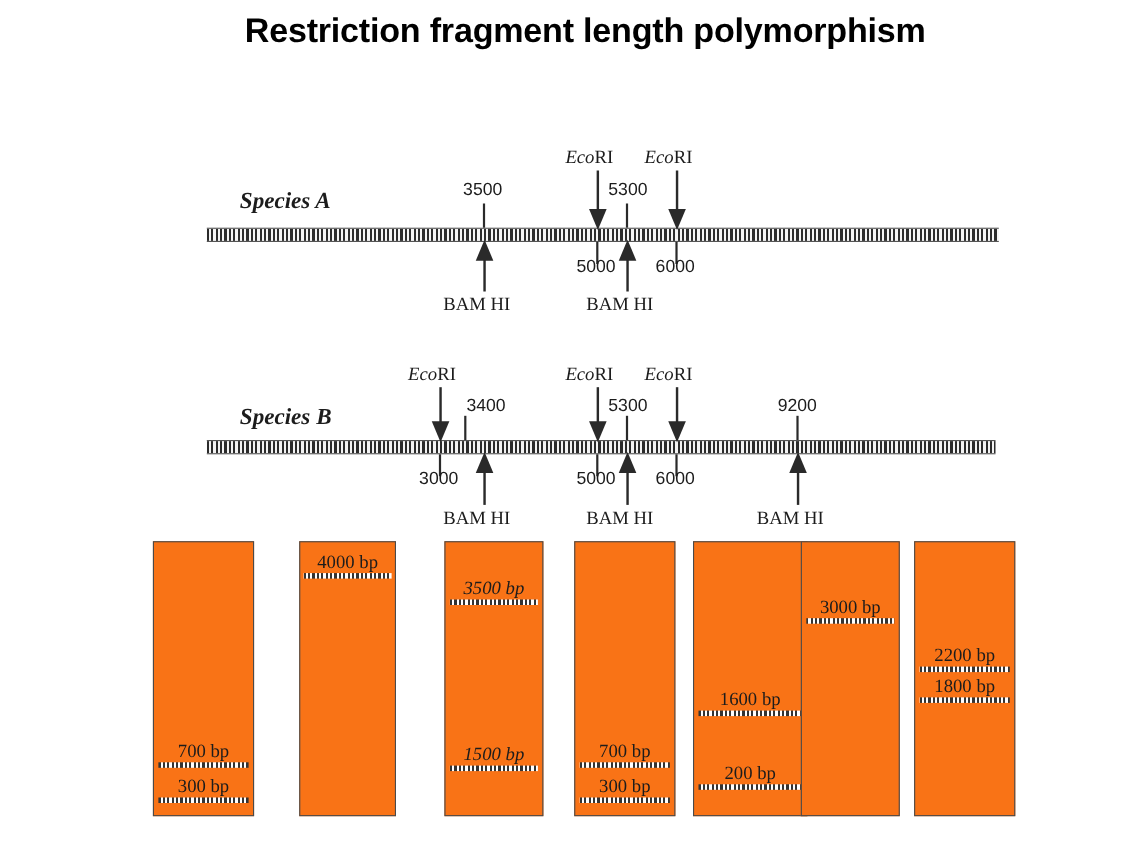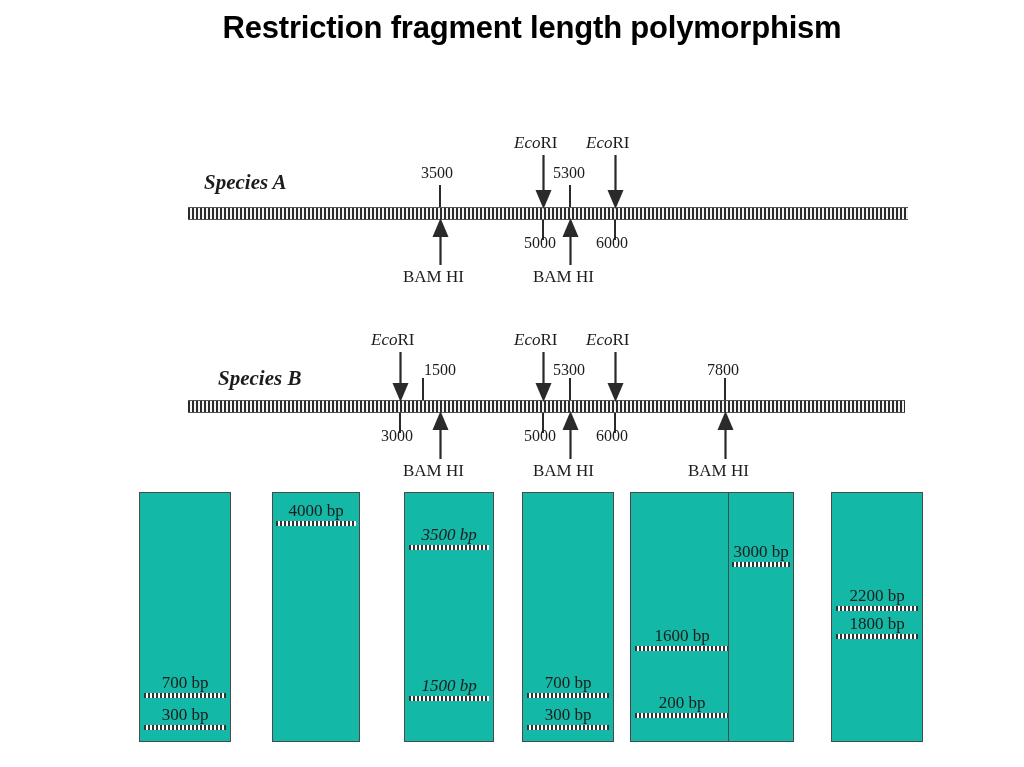--- a/index.html
+++ b/index.html
@@ -66,21 +66,21 @@
   .tick {
     position: absolute;
     width: 2px;
     background: #2a2a2a;
   }
   .tick-up   {  }
   .tick-down {  }
 
   .pos-label {
     position: absolute;
-    font-family: Liberation Serif, serif;
+    font-family: Liberation Sans, sans-serif;
     font-size: 16px;
     white-space: nowrap;
     color: #1c1c1c;
   }
 
   .enzyme-label {
     position: absolute;
     font-family: "Liberation Serif", serif;
     font-size: 17px;
     white-space: nowrap;
@@ -88,21 +88,21 @@
   }
   .enzyme-label .ital { font-style: italic; }
 
   
   .arrow-svg { position: absolute; overflow: visible; }
 
   
   .lane {
     position: absolute;
     border: 1.6px solid #4a4a4a;
-    background: #14b8a6;
+    background: #f97316;
     box-sizing: border-box;
   }
   .band-group {
     position: absolute;
     left: 4%;
     right: 4%;
   }
   .band-label {
     font-family: "Liberation Serif", serif;
     font-size: 17px;
@@ -123,21 +123,21 @@
 </head>
 <body>
 
 <div class="slide-title">
   <div>Restriction fragment length polymorphism</div>
 </div>
 
 <div id="diagram-root">
     <div class="species-map">
       <div class="strand" style="left: 188px; top: 207px; width: 720px; height: 11px;"></div>
-      <div class="species-label" style="left: 204px; top: 170px;">Species A</div>
+      <div class="species-label" style="left: 218px; top: 170px;">Species A</div>
       <div class="tick tick-up" style="left: 439px; top: 185px; height: 22px;"></div>
       <div class="pos-label" style="left: 421px; top: 164px;">3500</div>
       <div class="tick tick-up" style="left: 569px; top: 185px; height: 22px;"></div>
       <div class="pos-label" style="left: 553px; top: 164px;">5300</div>
       <div class="tick tick-down" style="left: 542px; top: 220px; height: 20px;"></div>
       <div class="pos-label" style="left: 524px; top: 234px;">5000</div>
       <div class="tick tick-down" style="left: 614px; top: 220px; height: 20px;"></div>
       <div class="pos-label" style="left: 596px; top: 234px;">6000</div>
       <svg class="arrow-svg" width="17" height="54" style="left: 534.5px; top: 155px;">
         <rect x="7.4" width="2.2" fill="#2a2a2a" y="0" height="37"></rect>
@@ -157,25 +157,25 @@
       <svg class="arrow-svg" width="17" height="47" style="left: 561.5px; top: 218px;">
         <rect x="7.4" width="2.2" fill="#2a2a2a" y="17" height="30"></rect>
         <polygon fill="#2a2a2a" points="0.5,19 16.5,19 8.5,0"></polygon>
       </svg>
       <div class="enzyme-label" style="left: 533px; top: 267px;">BAM HI</div>
     </div>
     <div class="species-map">
       <div class="strand" style="left: 188px; top: 400px; width: 717px; height: 11px;"></div>
       <div class="species-label" style="left: 218px; top: 366px;">Species B</div>
       <div class="tick tick-up" style="left: 422px; top: 378px; height: 22px;"></div>
-      <div class="pos-label" style="left: 424px; top: 361px;">1500</div>
+      <div class="pos-label" style="left: 424px; top: 361px;">3400</div>
       <div class="tick tick-up" style="left: 569px; top: 378px; height: 22px;"></div>
       <div class="pos-label" style="left: 553px; top: 361px;">5300</div>
       <div class="tick tick-up" style="left: 724px; top: 378px; height: 22px;"></div>
-      <div class="pos-label" style="left: 707px; top: 361px;">7800</div>
+      <div class="pos-label" style="left: 707px; top: 361px;">9200</div>
       <div class="tick tick-down" style="left: 399px; top: 413px; height: 20px;"></div>
       <div class="pos-label" style="left: 381px; top: 427px;">3000</div>
       <div class="tick tick-down" style="left: 542px; top: 413px; height: 20px;"></div>
       <div class="pos-label" style="left: 524px; top: 427px;">5000</div>
       <div class="tick tick-down" style="left: 614px; top: 413px; height: 20px;"></div>
       <div class="pos-label" style="left: 596px; top: 427px;">6000</div>
       <svg class="arrow-svg" width="17" height="50" style="left: 391.5px; top: 352px;">
         <rect x="7.4" width="2.2" fill="#2a2a2a" y="0" height="33"></rect>
         <polygon fill="#2a2a2a" points="0.5,31 16.5,31 8.5,50"></polygon>
       </svg>
@@ -248,21 +248,21 @@
     <div class="lane" style="left: 630px; top: 492px; width: 104px; height: 250px;">
       <div class="band-group" style="top: 133px;">
         <div class="band-label">1600 bp</div>
         <div class="band-line"></div>
       </div>
       <div class="band-group" style="top: 200px;">
         <div class="band-label">200 bp</div>
         <div class="band-line"></div>
       </div>
     </div>
-    <div class="lane" style="left: 728px; top: 492px; width: 66px; height: 250px;">
+    <div class="lane" style="left: 728px; top: 492px; width: 90px; height: 250px;">
       <div class="band-group" style="top: 49px;">
         <div class="band-label">3000 bp</div>
         <div class="band-line"></div>
       </div>
     </div>
     <div class="lane" style="left: 831px; top: 492px; width: 92px; height: 250px; padding-left: 25px;">
       <div class="band-group" style="top: 93px;">
         <div class="band-label">2200 bp</div>
         <div class="band-line"></div>
       </div>

